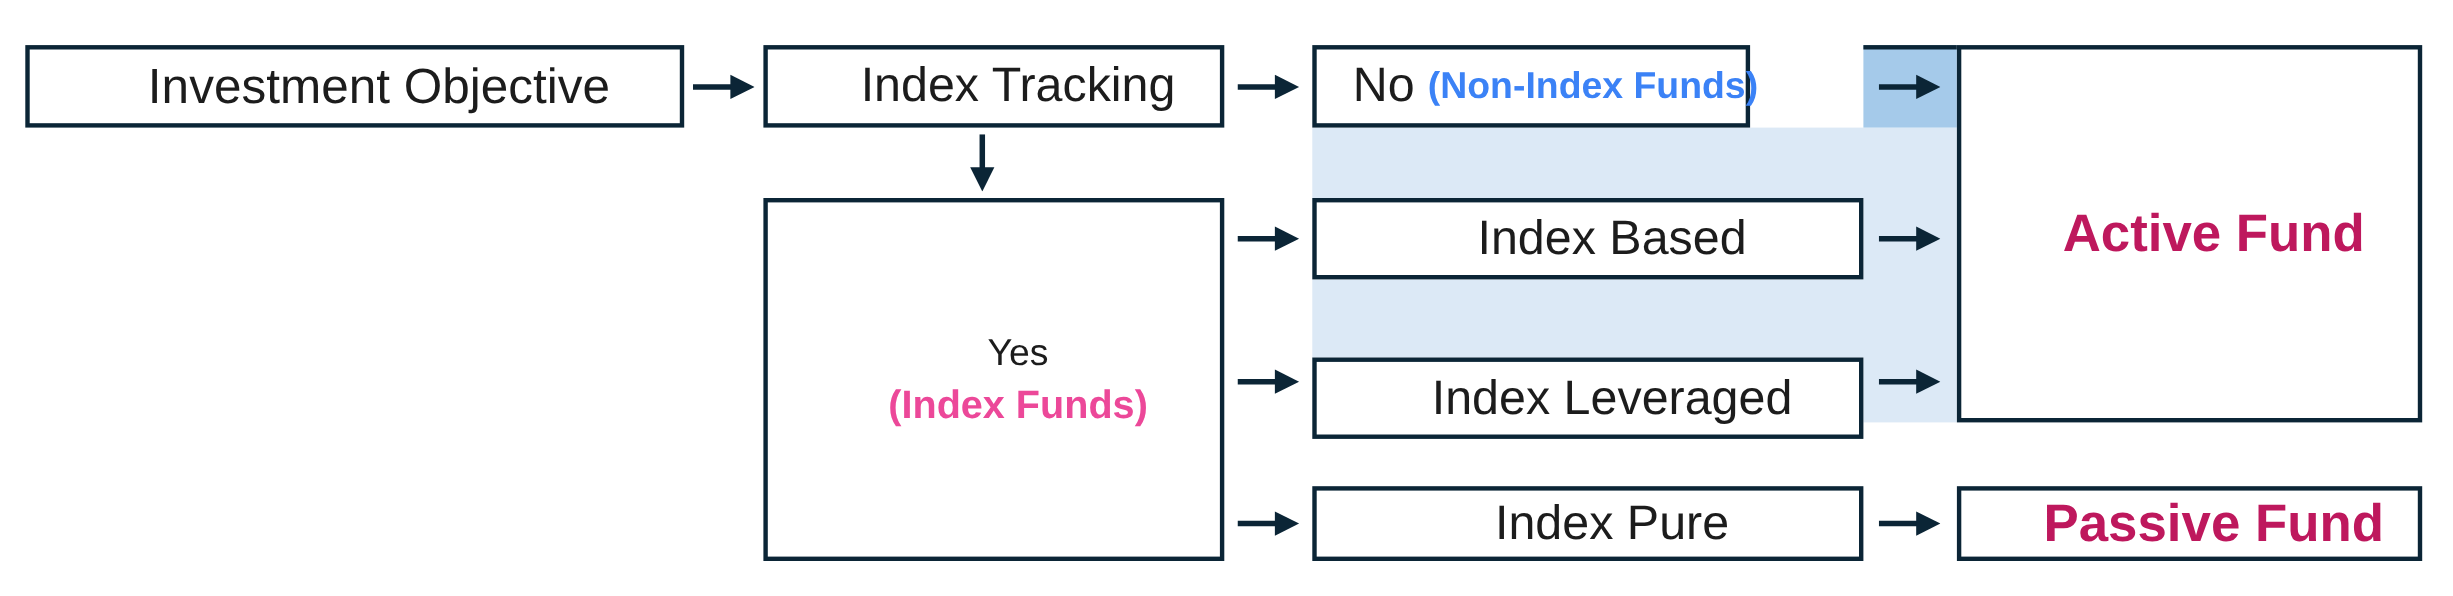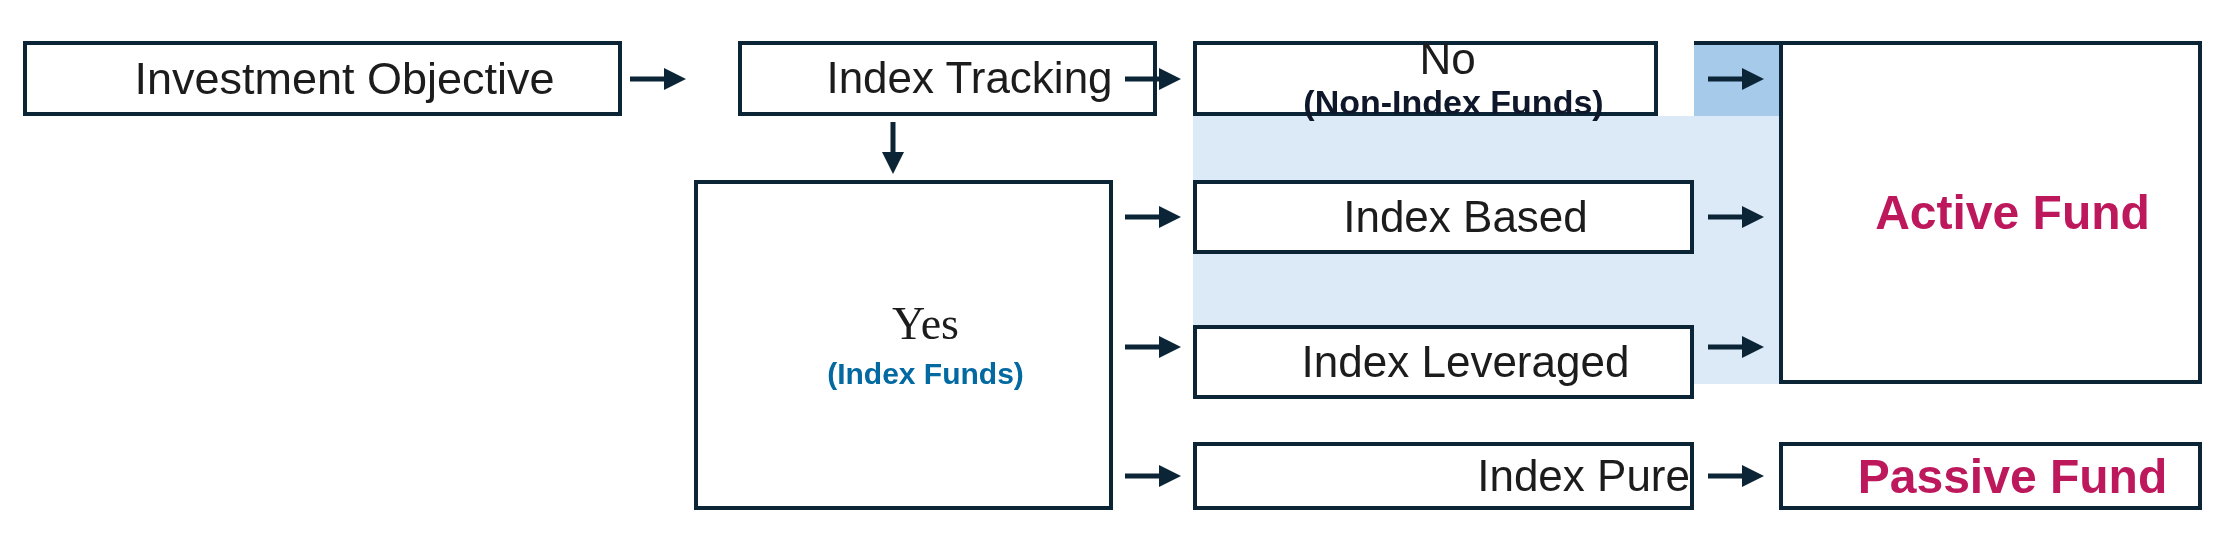--- a/index.html
+++ b/index.html
@@ -28,33 +28,33 @@
     background: var(--node-fill, #ffffff);
     border: 4px solid var(--line, #0b2536);
     display: flex;
     align-items: center;
     justify-content: center;
     text-align: center;
     padding-left: 44px;
   }
   .lbl  { font-size: 44px; color: var(--text, #1c1c1c); white-space: nowrap; line-height: 1.1; }
   .lbl-big { font-size: 45px; }
-  .sub-inline { font-size: 34px; font-weight: bold; color: #0f172a; margin-left: 12px; white-space: nowrap; }
+  .sub-inline { font-size: 34px; font-weight: bold; color: #3b82f6; margin-left: 12px; white-space: nowrap; }
   .stack { display: flex; flex-direction: column; align-items: center; gap: 6px; }
-  .stack .main { font-size: 46px; color: var(--text, #1c1c1c); line-height: 1.15; font-family: Liberation Serif, serif; }
-  .stack .sub  { font-size: 30px; font-weight: bold; color: #0369a1; line-height: 1.15; }
+  .stack .main { font-size: 34px; color: var(--text, #1c1c1c); line-height: 1.15; }
+  .stack .sub  { font-size: 36px; font-weight: bold; color: #ec4899; line-height: 1.15; }
   .fund { font-size: 48px; font-weight: bold; color: #be185d; white-space: nowrap; }
 
   #io  { left: 23px;   top: 41px;  width: 599px; height: 75px; }
-  #it  { left: 694px;  top: 41px;  width: 419px; height: 75px; margin-left: 44px; }
+  #it  { left: 694px;  top: 41px;  width: 419px; height: 75px; }
   #yes { left: 694px;  top: 180px; width: 419px; height: 330px; }
-  #no  { left: 1193px; top: 41px;  width: 465px; height: 75px; flex-direction: column; }
+  #no  { left: 1193px; top: 41px;  width: 398px; height: 75px; }
   #ib  { left: 1193px; top: 180px; width: 501px; height: 74px; }
   #il  { left: 1193px; top: 325px; width: 501px; height: 74px; }
-  #ip  { left: 1193px; top: 442px; width: 501px; height: 68px; justify-content: flex-end; }
+  #ip  { left: 1193px; top: 442px; width: 501px; height: 68px; }
   #af  { left: 1779px; top: 41px;  width: 423px; height: 343px; }
   #pf  { left: 1779px; top: 442px; width: 423px; height: 68px; }
 
   .arrow { position: absolute; color: var(--line, #0b2536); line-height: 0; }
   #a1    { left: 630px;  top: 67px; }
   #a2    { left: 1125px; top: 67px; }
   #a3    { left: 1125px; top: 205px; }
   #a4    { left: 1125px; top: 335px; }
   #a5    { left: 1125px; top: 464px; }
   #a6    { left: 1708px; top: 67px; }

